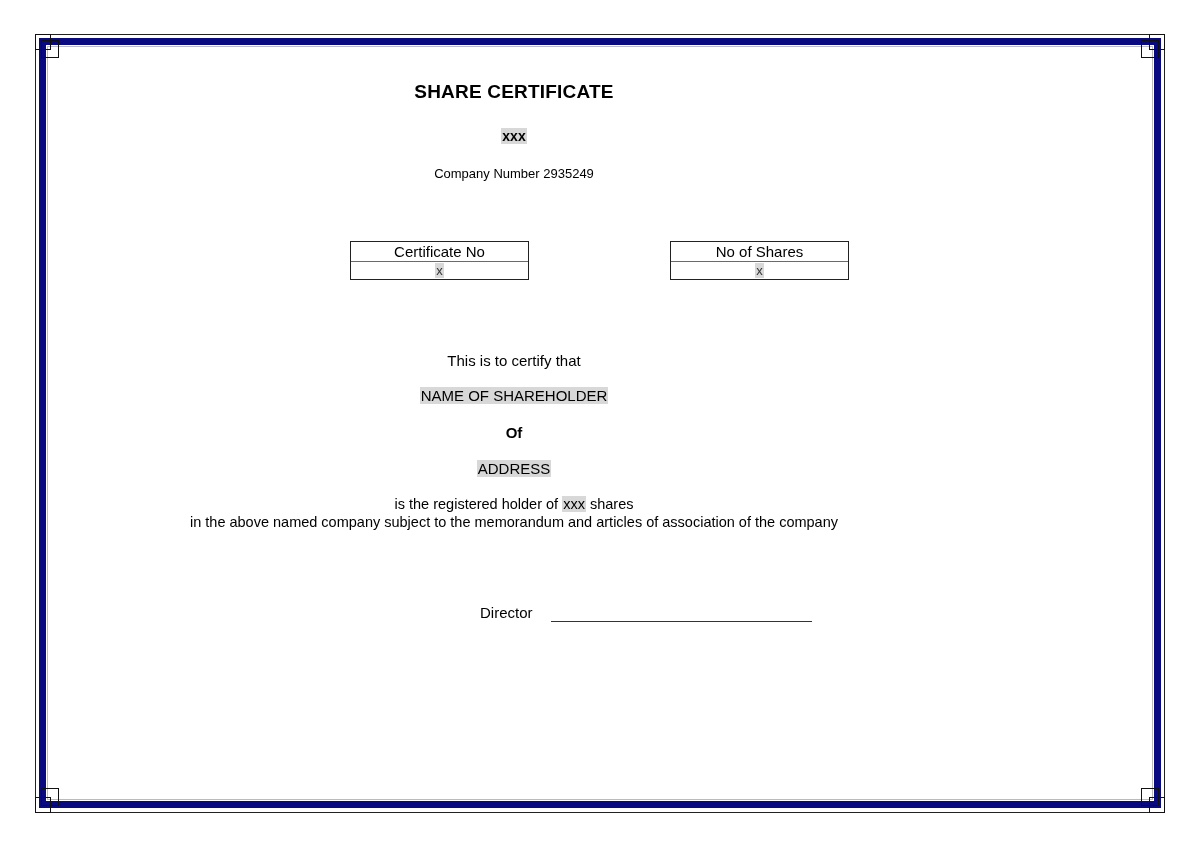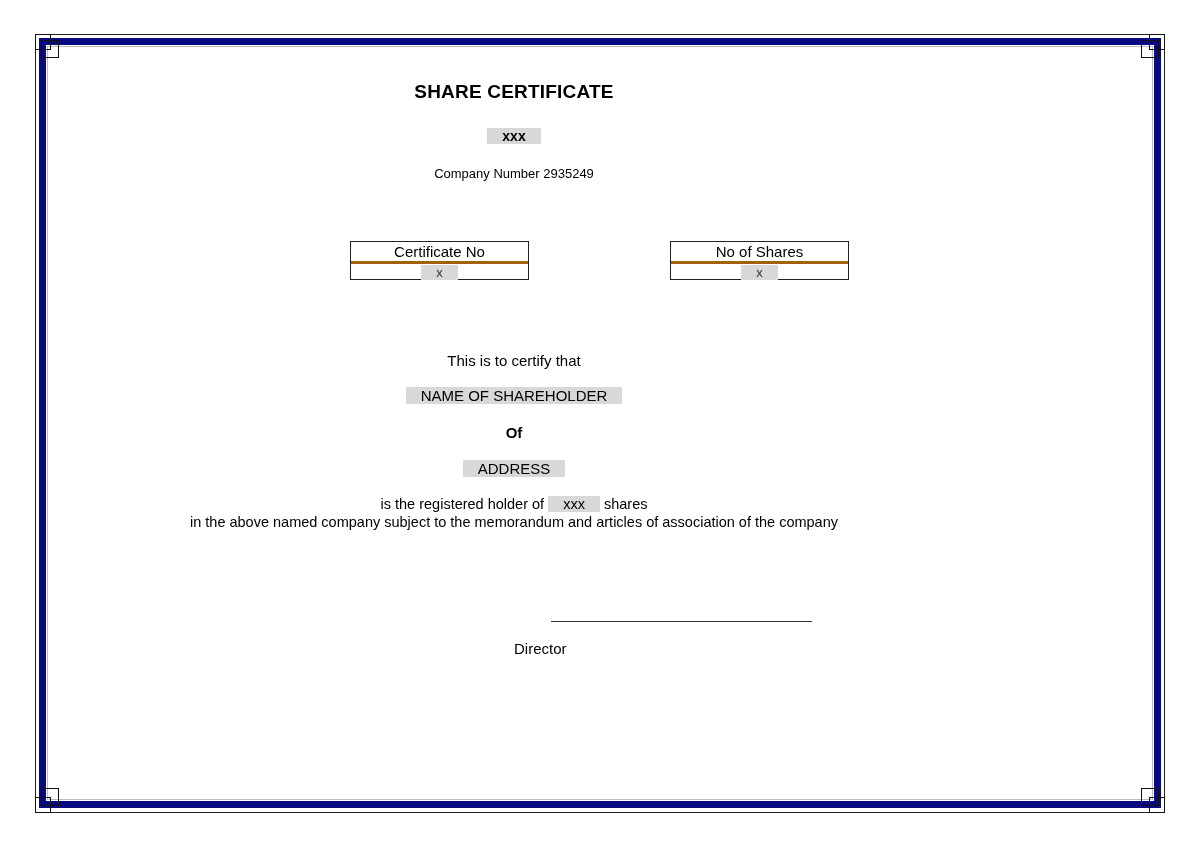--- a/index.html
+++ b/index.html
@@ -14,35 +14,35 @@
   .frame-band { position: absolute; left: 39px; top: 38px; width: 1122px; height: 770px;
                 border: 7px solid #0a0a80; box-sizing: border-box; }
   .corner { position: absolute; width: 16px; height: 16px; border: 1px solid #111; box-sizing: border-box; background: transparent; }
   .corner.b { width: 18px; height: 18px; }
 
   
   .center { position: absolute; left: 0; width: 1028px; text-align: center; }
   .title { top: 81px; font-size: 19px; font-weight: bold; letter-spacing: 0.2px; }
   .company-name { top: 128px; font-size: 14px; font-weight: bold; }
   .company-number { top: 166px; font-size: 13px; font-weight: normal; }
-  .hl { background: #d8d8d8; padding: 0 15px; }
+  .hl { background: #d8d8d8; padding: 0 1px; }
 
   .box { position: absolute; width: 179px; height: 39px; border: 1px solid #222; box-sizing: border-box; }
-  .box .head { height: 19px; border-bottom: 3px solid #a16207; text-align: center;
+  .box .head { height: 19px; border-bottom: 1px solid #a16207; text-align: center;
                font-size: 15px; line-height: 19px; }
   .box .val { height: 18px; text-align: center; font-size: 13px; line-height: 18px; color: #333; }
 
   .certify { top: 352px; font-size: 15px; }
   .holder { top: 387px; font-size: 15px; font-weight: normal; }
   .of { top: 424px; font-size: 15px; font-weight: bold; }
   .address { top: 460px; font-size: 15px; text-align: center; }
   .line1 { top: 496px; font-size: 14.5px; }
   .line2 { top: 514px; font-size: 14.5px; }
 
-  .director { position: absolute; top: 604px; left: 514px; font-size: 15px; margin-top: 36px; }
+  .director { position: absolute; top: 604px; left: 480px; font-size: 15px; }
   .sig-line { position: absolute; left: 551px; top: 621px; width: 261px; border-bottom: 1px solid #333; }
 </style>
 </head>
 <body>
 
 <div class="frame-outer"></div>
 <div class="frame-band"></div>
 <div class="frame-inner-thin"></div>
 
 <div class="corner" style="left:35px;top:34px;"></div>

